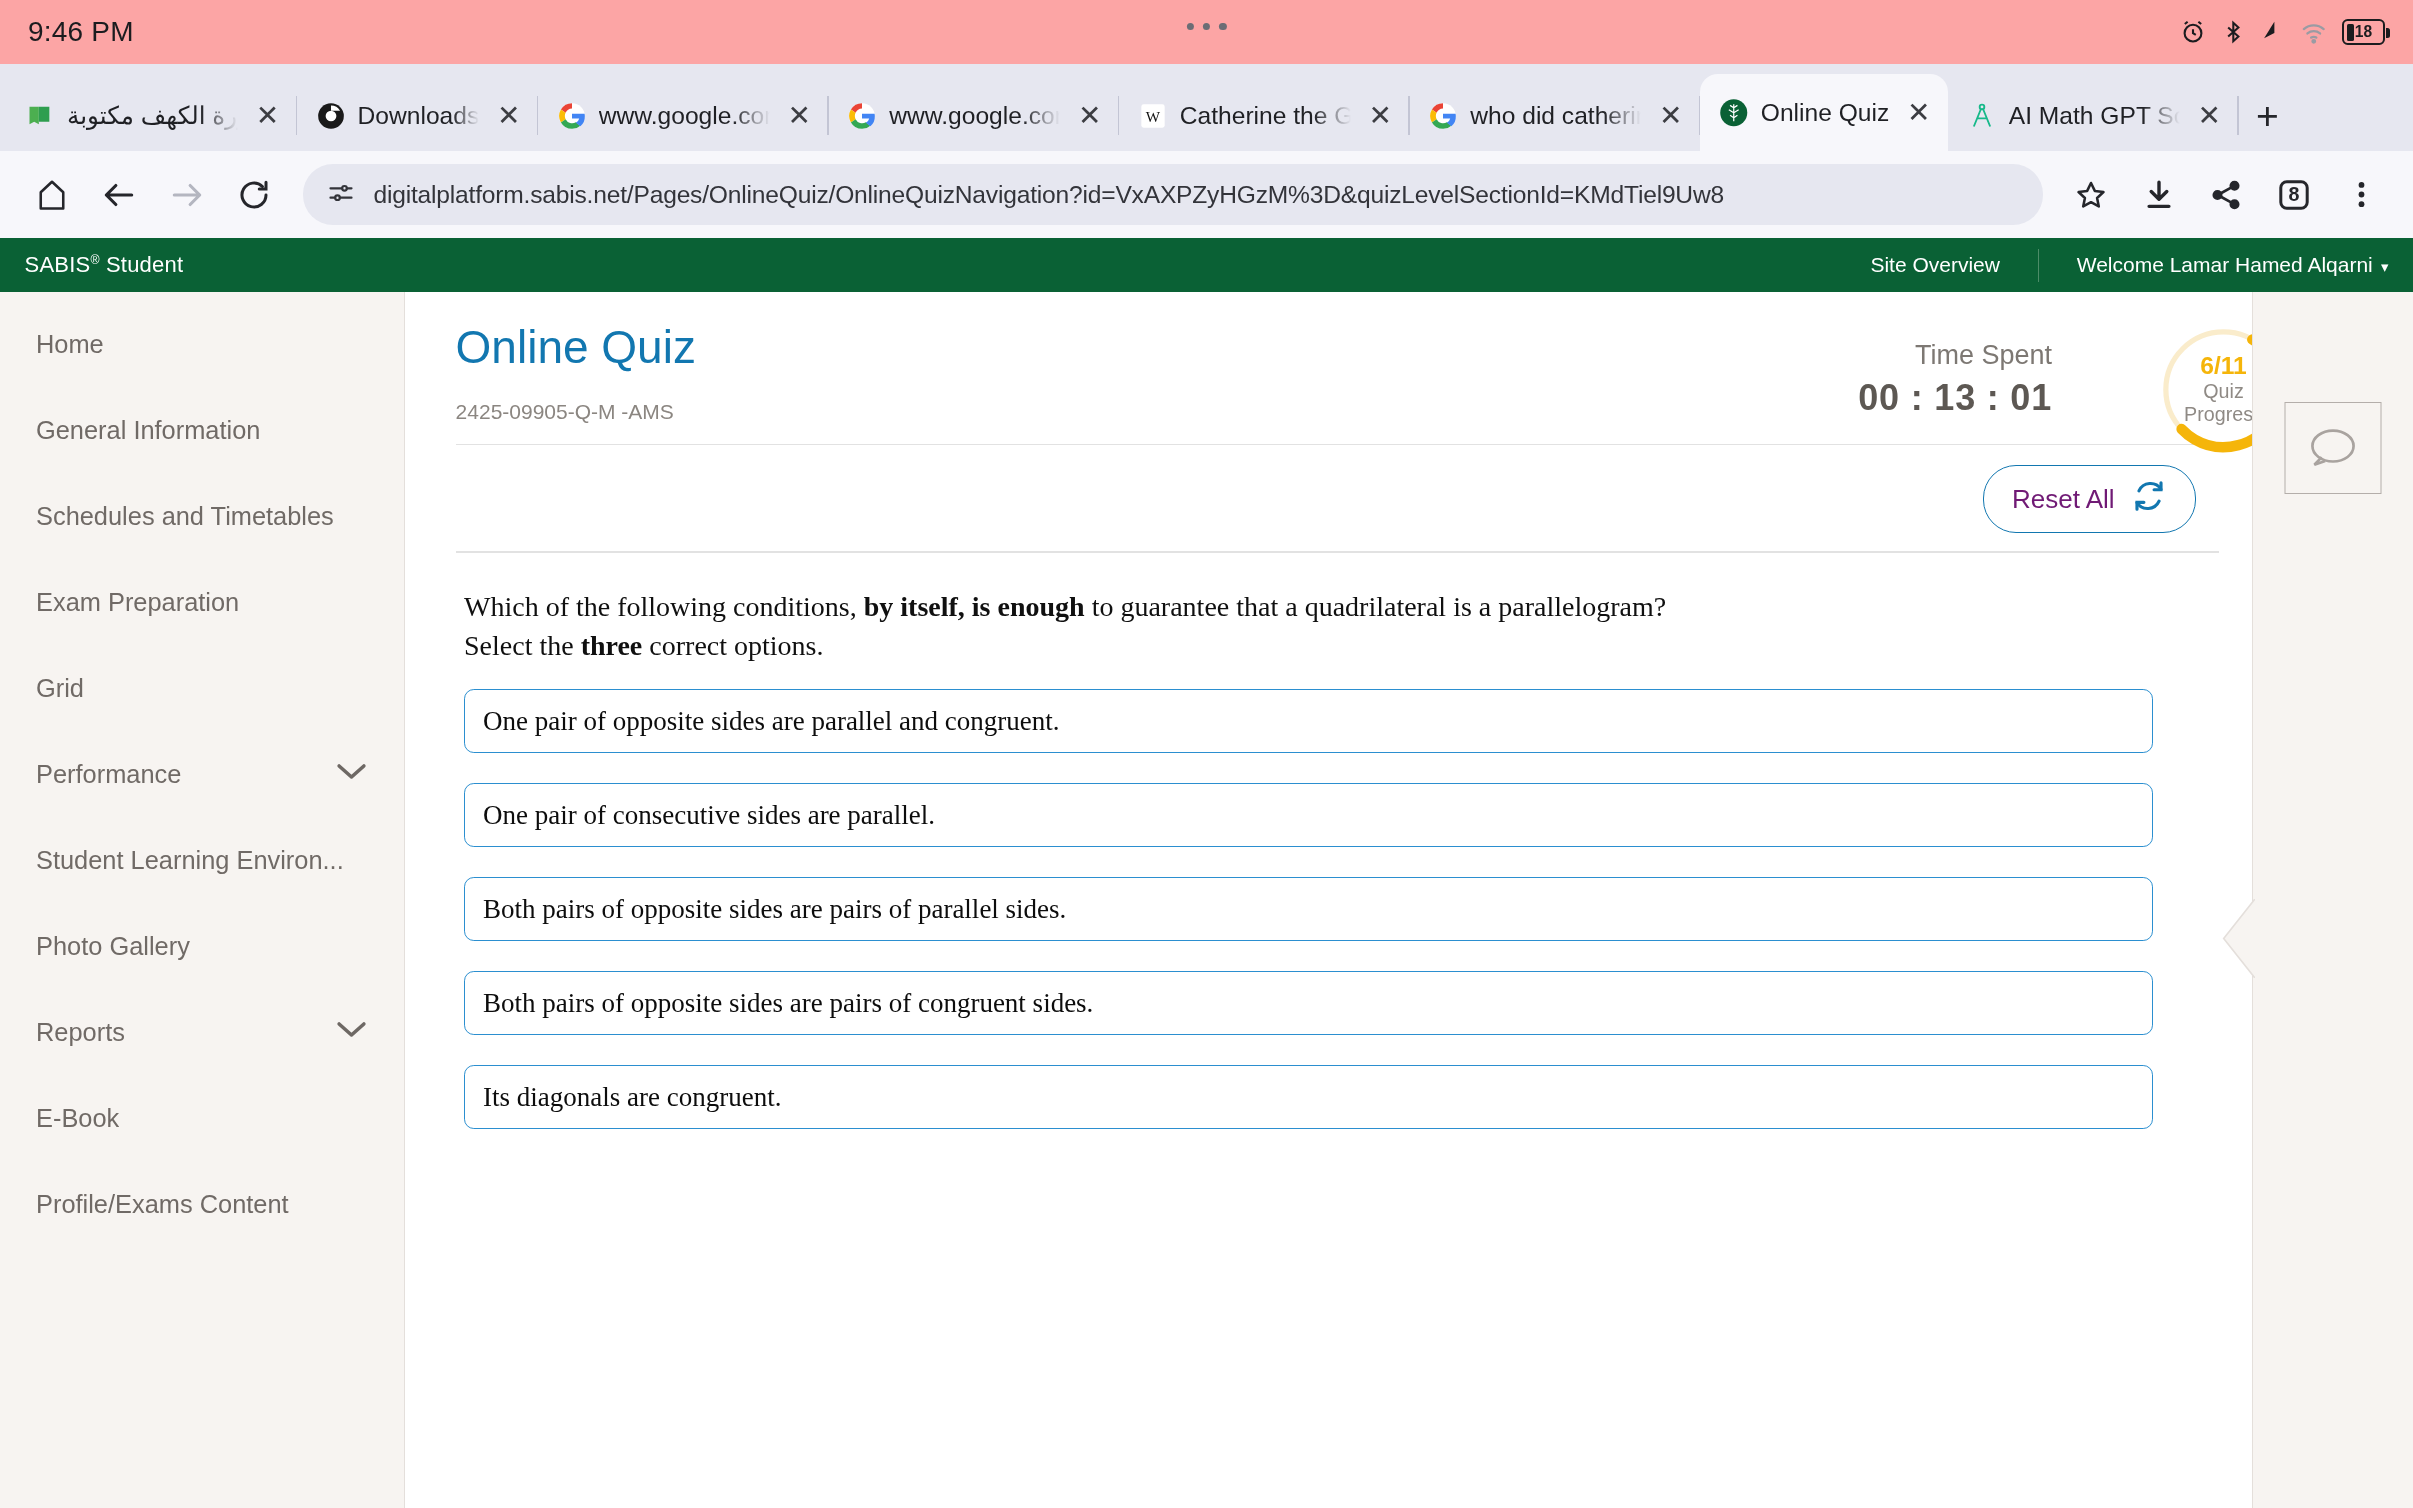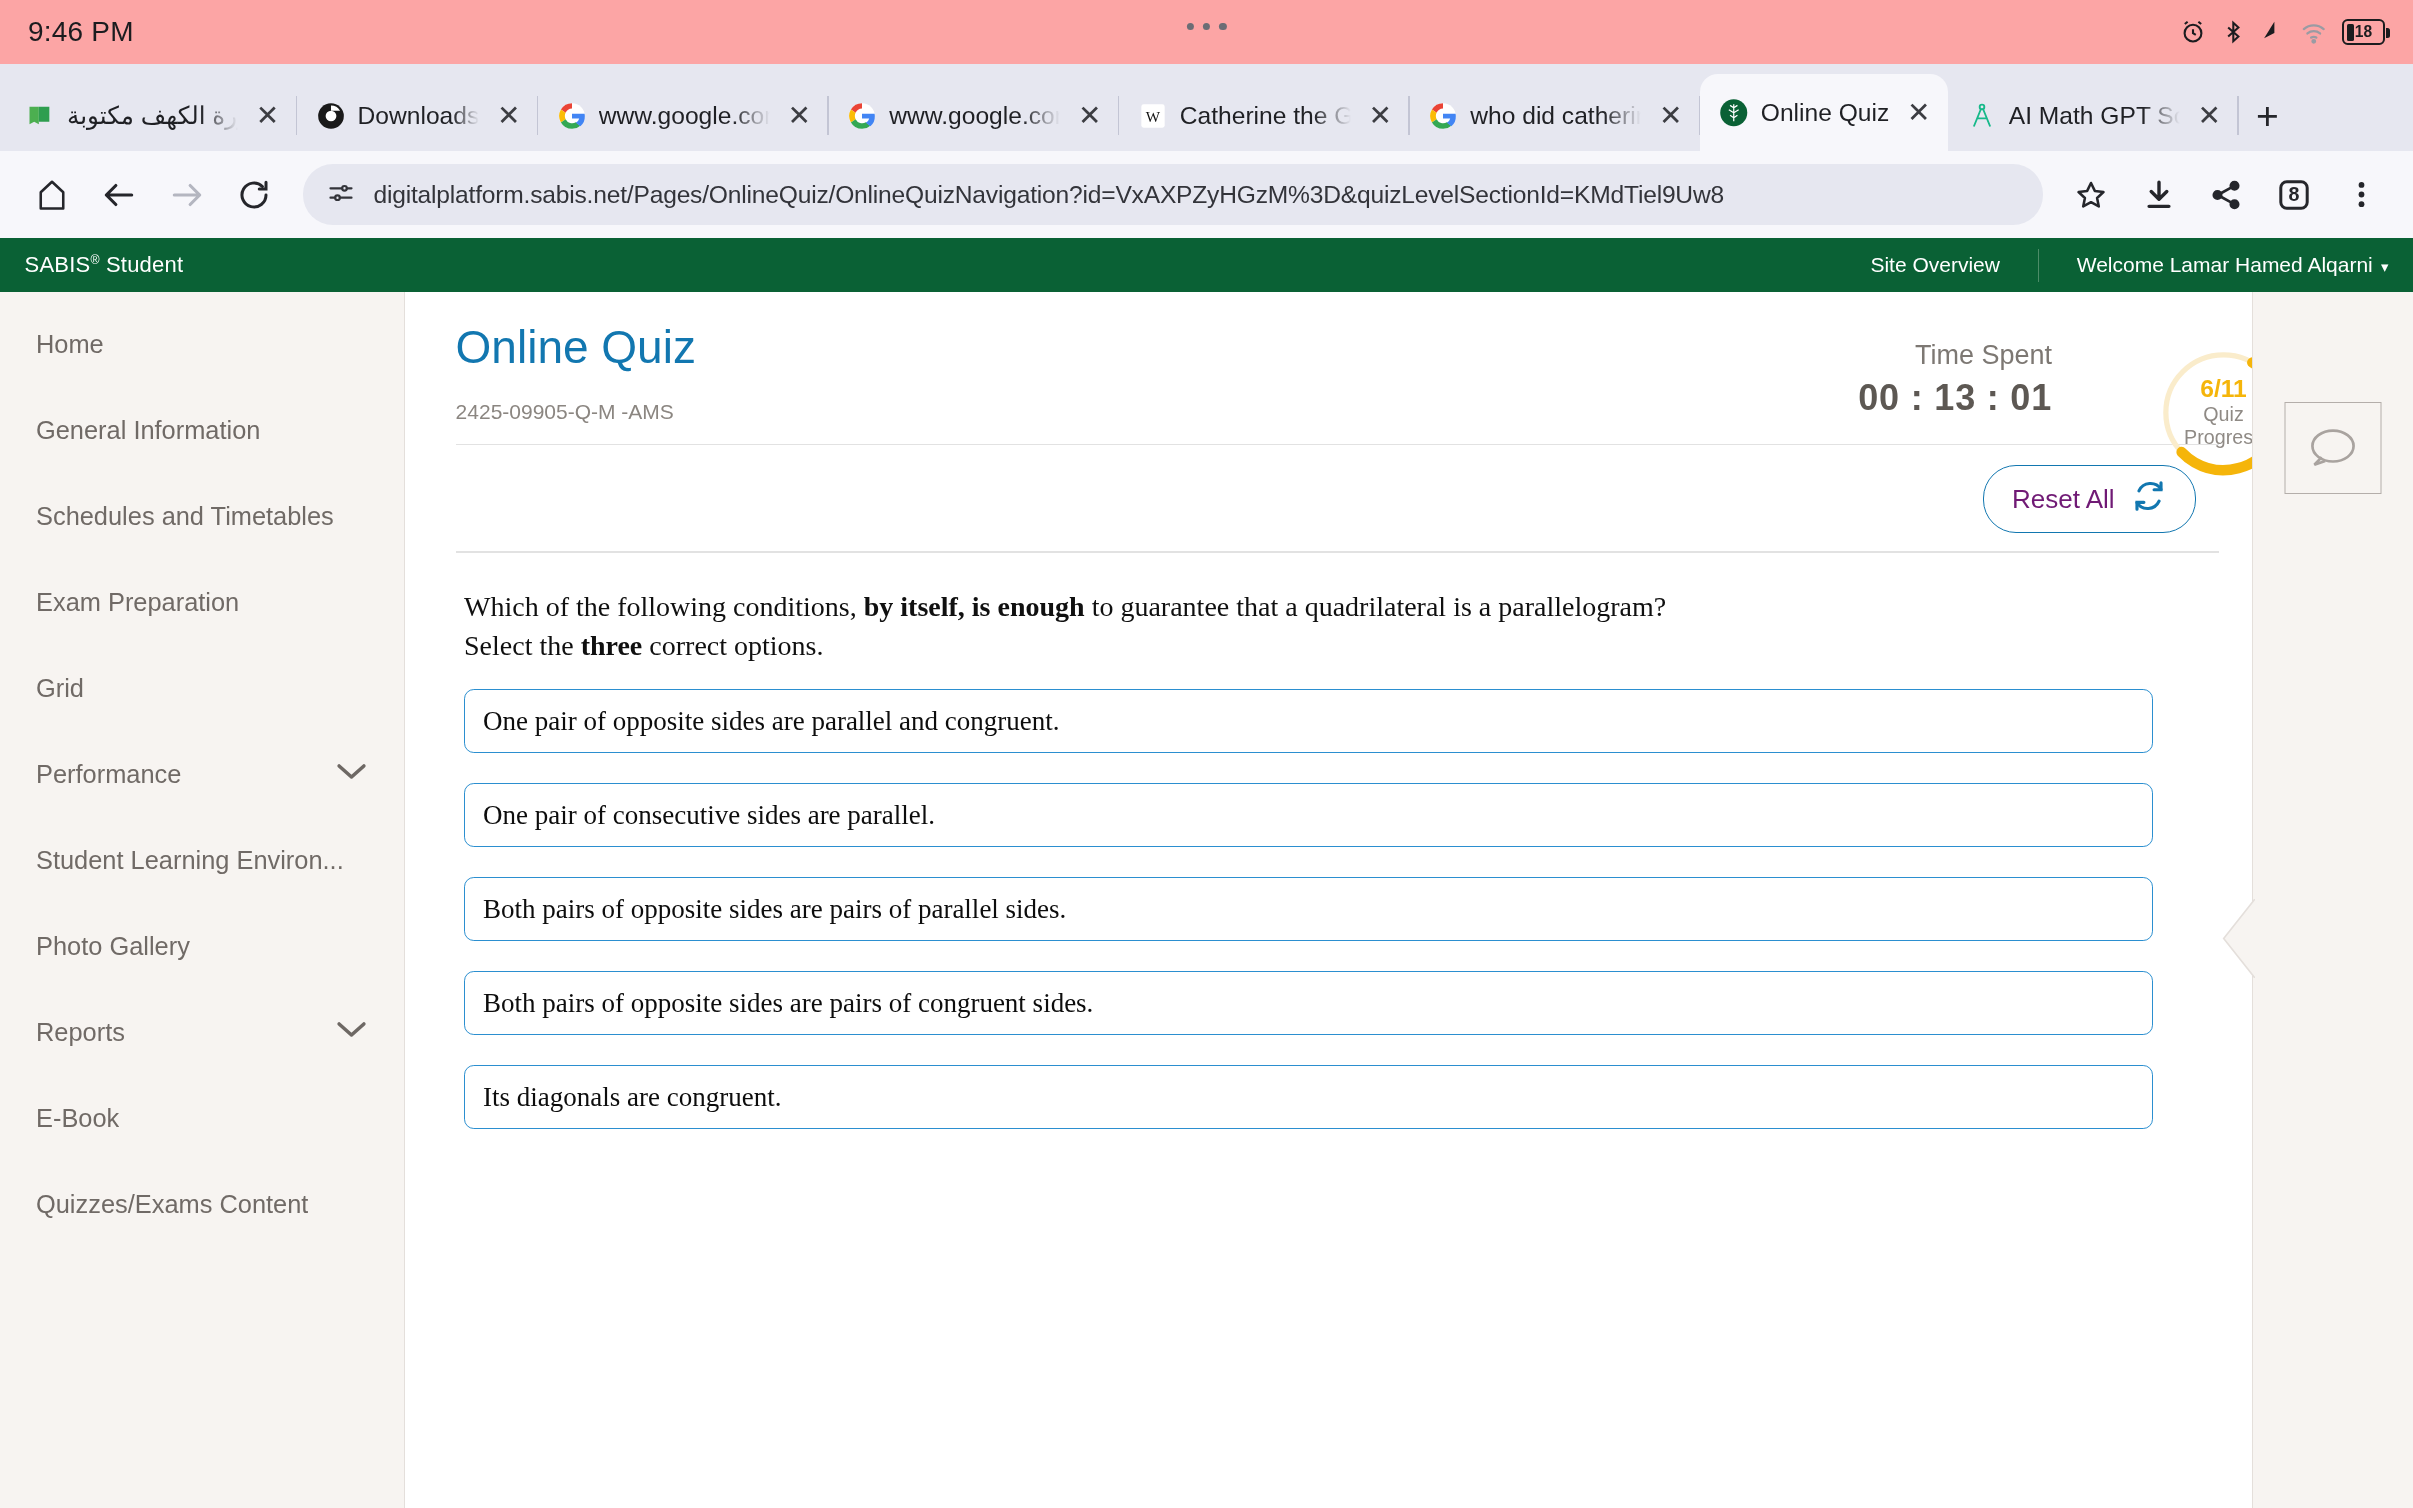--- a/index.html
+++ b/index.html
@@ -159,21 +159,21 @@
   .quiz-code {
     font-size: 21px; color: #8b8681; margin-top: 28px; padding-left: 24.6px;
   }
   .timer-box {
     margin-left: auto; text-align: right; padding-top: 18px; padding-right: 23px;
   }
   .timer-lbl { font-size: 27px; color: #7d7873; font-weight: 300;}
   .timer-val { font-size: 36px; color: #5d5853; font-weight: 700; margin-top: 6.6px; letter-spacing: 0.8px;}
 
   .progress-ring {
-    position: absolute; right: -70px; top: 25px;
+    position: absolute; right: -70px; top: 2px;
     width: 131px; height: 131px;
   }
   .ring-text {
     position: absolute; inset: 0; display: flex; flex-direction: column;
     align-items: center; justify-content: center; line-height: 1.15;
   }
   .ring-frac { font-size: 24.6px; font-weight: 700; color: #f5b50a;}
   .ring-l1 { font-size: 19.7px; color: #8f8a85; }
   .ring-l2 { font-size: 19.7px; color: #8f8a85; }
 
@@ -476,21 +476,21 @@
       <span class="chev">
         <svg width="33" height="23" viewBox="0 0 24 14" fill="none" stroke="#6e6864" stroke-width="2.6" stroke-linecap="round" stroke-linejoin="round">
             <path d="M3 3l9 8 9-8"></path>
           </svg>
       </span>
       </div>
     <div class="side-item">
       <span class="lbl">E-Book</span>
       </div>
     <div class="side-item">
-      <span class="lbl">Quizzes/Exams Content</span>
+      <span class="lbl">Profile/Exams Content</span>
       </div>
   </nav>
 
   <div class="main-wrap">
     <div class="card">
       <div class="card-inner">
 
         <div class="quiz-head">
           <div>
             <div class="quiz-title">Online Quiz</div>

